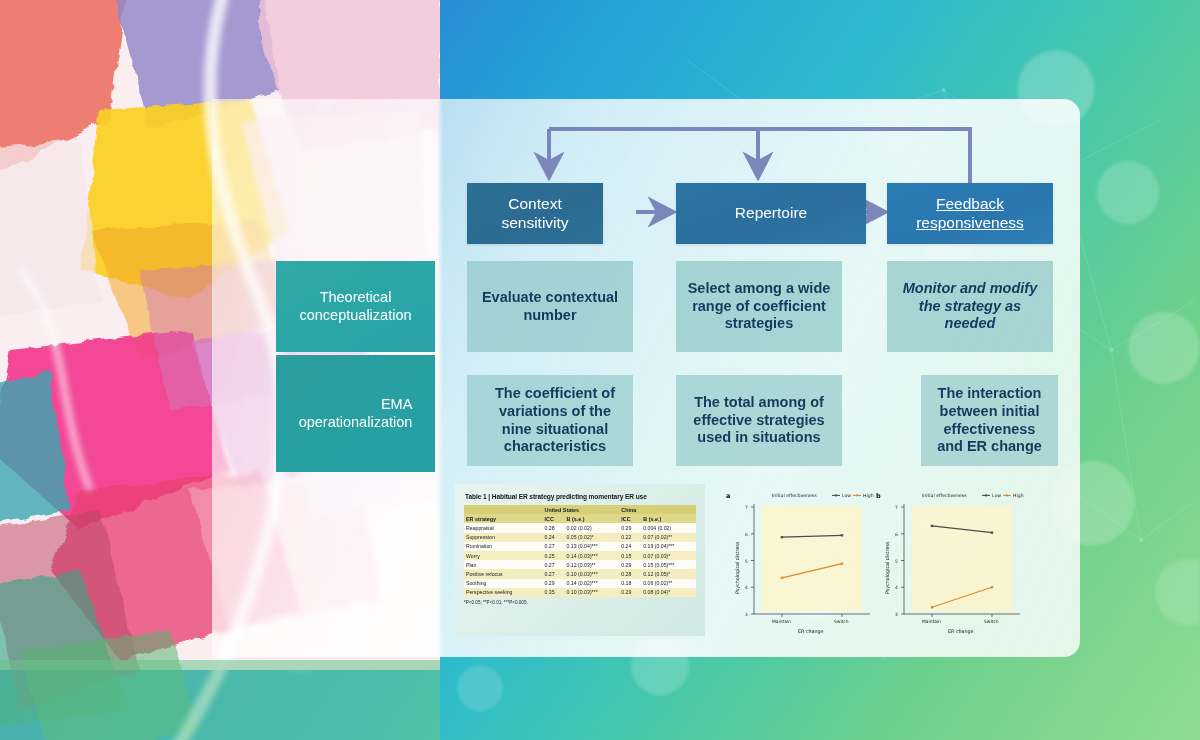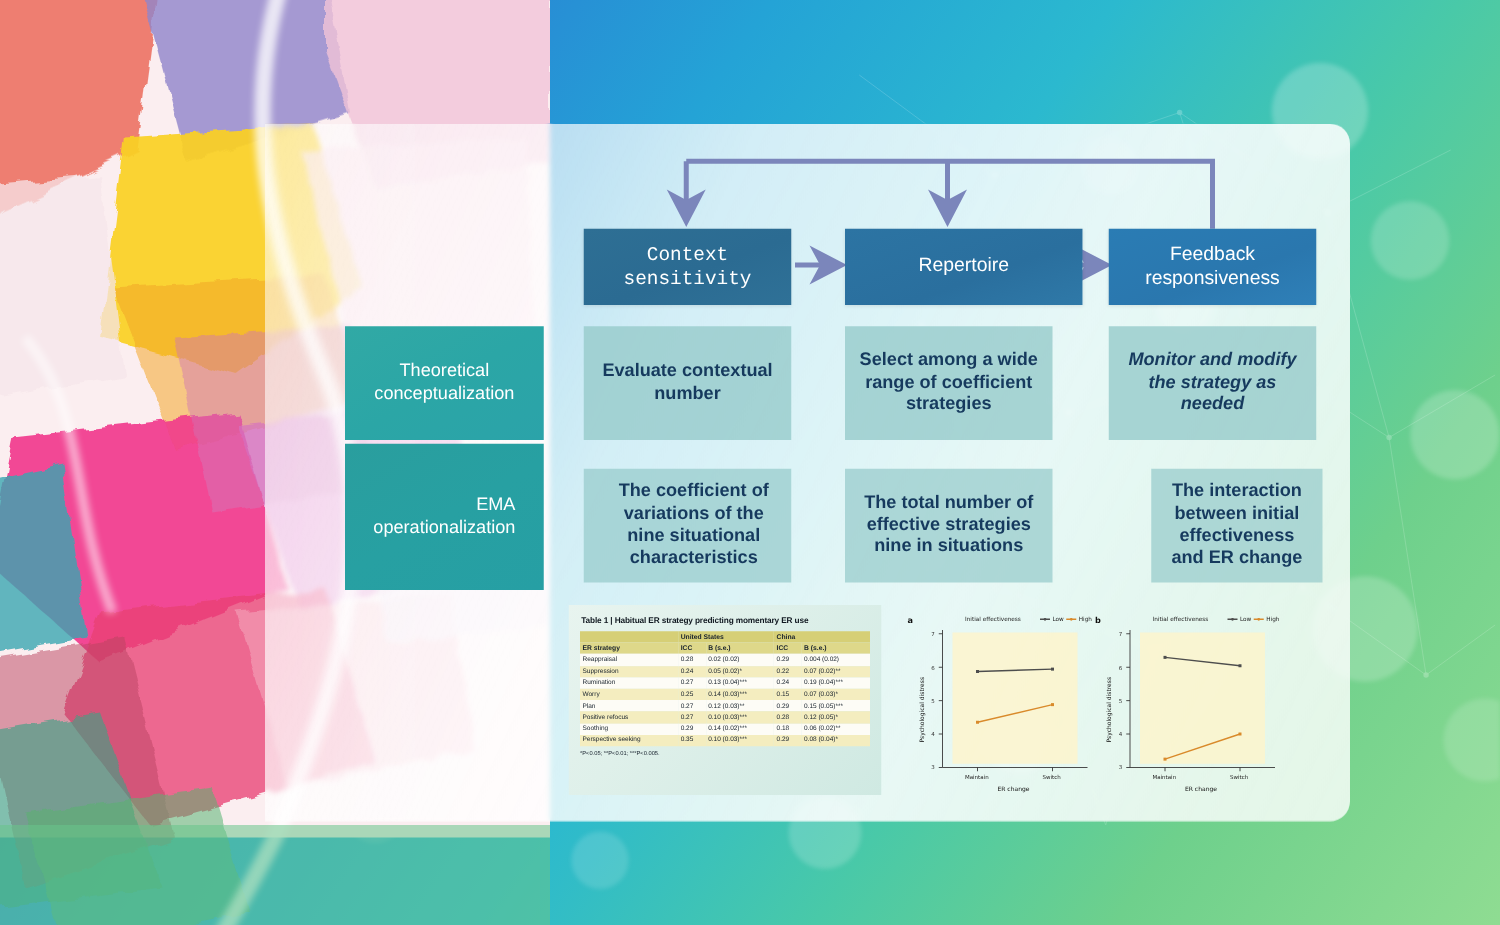--- a/index.html
+++ b/index.html
@@ -172,28 +172,28 @@
 
       <path d="M970 183 L970 129 L549 129"></path>
       <path d="M758 129 L758 176" marker-end="url(#ah)"></path>
       <path d="M549 129 L549 176" marker-end="url(#ah)"></path>
 
       <path d="M636 212 L672 212" marker-end="url(#ah)"></path>
       <path d="M846 212 L884 212" marker-end="url(#ah)"></path>
     </g>
   </svg>
 
-  <div class="nbox top-box tb1" style="left:467px;top:183px;width:166px;height:61px;font-family:Liberation Mono, monospace;">
+  <div class="nbox top-box tb1" style="left:467px;top:183px;width:136px;height:61px;">
     <span style="white-space:pre-line">Context
 sensitivity</span>
   </div>
   <div class="nbox top-box tb2" style="left:676px;top:183px;width:190px;height:61px;">
     <span style="white-space:pre-line">Repertoire</span>
   </div>
-  <div class="nbox top-box tb3" style="left:887px;top:183px;width:166px;height:61px;">
+  <div class="nbox top-box tb3" style="left:887px;top:183px;width:166px;height:61px;text-decoration:underline;">
     <span style="white-space:pre-line">Feedback
 responsiveness</span>
   </div>
 
   <div class="nbox lbl-box lbl1" style="left:276px;top:261px;width:159px;height:91px;">
     <span style="white-space:pre-line">Theoretical
 conceptualization</span>
   </div>
   <div class="nbox lbl-box lbl2" style="left:276px;top:355px;width:159px;height:117px;text-align:right;">
     <span style="white-space:pre-line">EMA
@@ -207,21 +207,21 @@
     <span>Select among a wide range of coefficient strategies</span>
   </div>
   <div class="nbox cell c-light" style="left:887px;top:261px;width:166px;height:91px;font-style:italic;">
     <span>Monitor and modify the strategy as needed</span>
   </div>
 
   <div class="nbox cell c-light2" style="left:467px;top:375px;width:166px;height:91px;padding-left:18px;">
     <span>The coefficient of variations of the nine situational characteristics</span>
   </div>
   <div class="nbox cell c-light2" style="left:676px;top:375px;width:166px;height:91px;">
-    <span>The total number of effective strategies nine in situations</span>
+    <span>The total among of effective strategies used in situations</span>
   </div>
   <div class="nbox cell c-light2" style="left:921px;top:375px;width:137px;height:91px;">
     <span>The interaction between initial effectiveness and ER change</span>
   </div>
 
   <div class="figwrap">
 
     <div class="tablecard">
       <div class="tbl-title">Table 1 | Habitual ER strategy predicting momentary ER use</div>
       <table class="t1">

